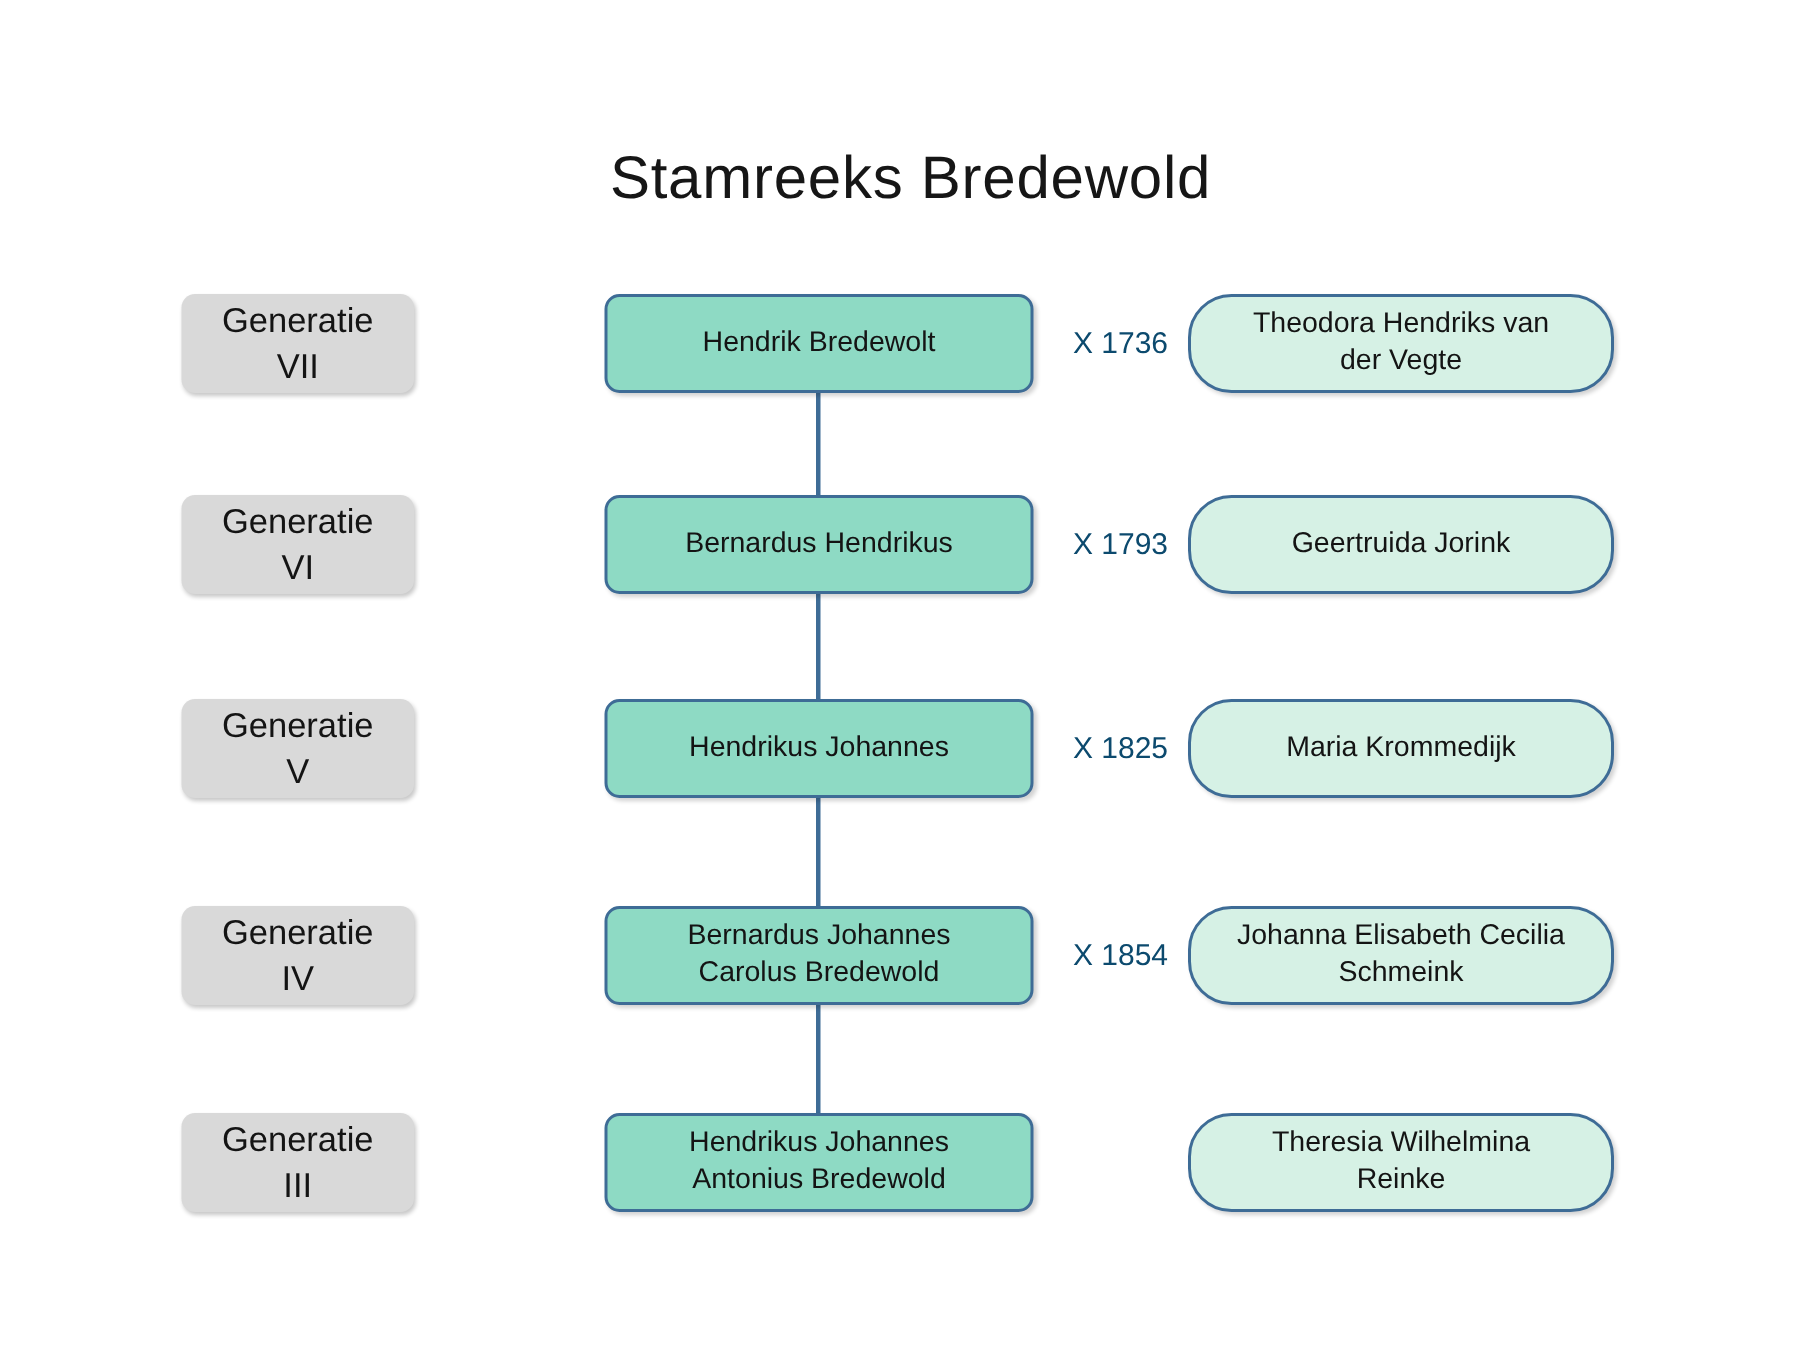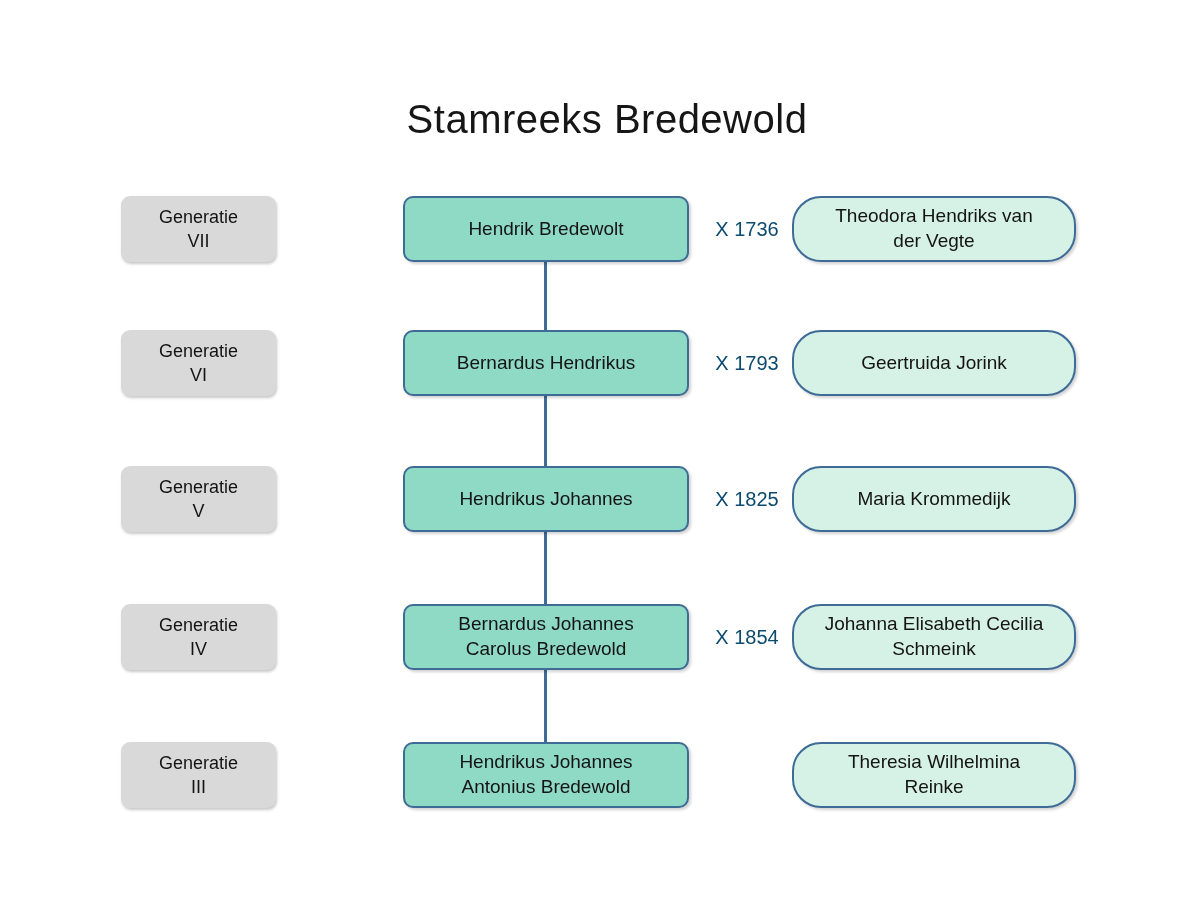--- a/index.html
+++ b/index.html
@@ -48,21 +48,21 @@
     top: 0;
     width: 155px;
     height: 66px;
     background: var(--generation-label-fill, #D9D9D9);
     border-radius: 9px;
     box-shadow: 1px 2px 3px rgba(0,0,0,0.22);
     display: flex;
     flex-direction: column;
     align-items: center;
     justify-content: center;
-    font-size: 18px;
+    font-size: 23px;
     line-height: 1.35;
     color: #141414;
     text-align: center;
   }
   .person-box, .spouse-box {
     position: absolute;
     top: 0;
     height: 66px;
     border: 2.5px solid var(--box-border, #3E6C96);
     border-radius: 10px;

